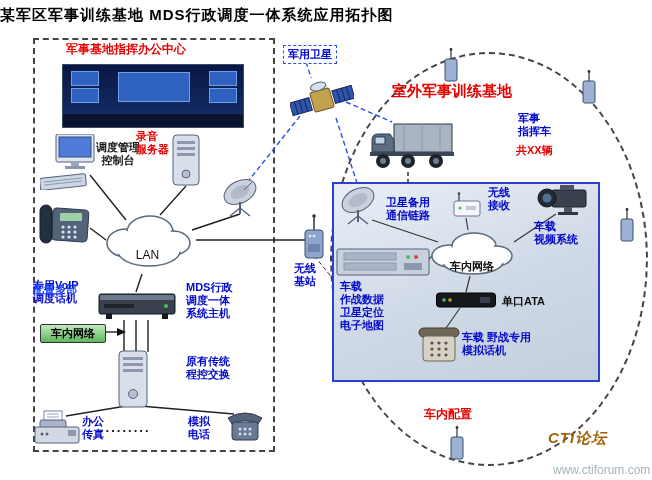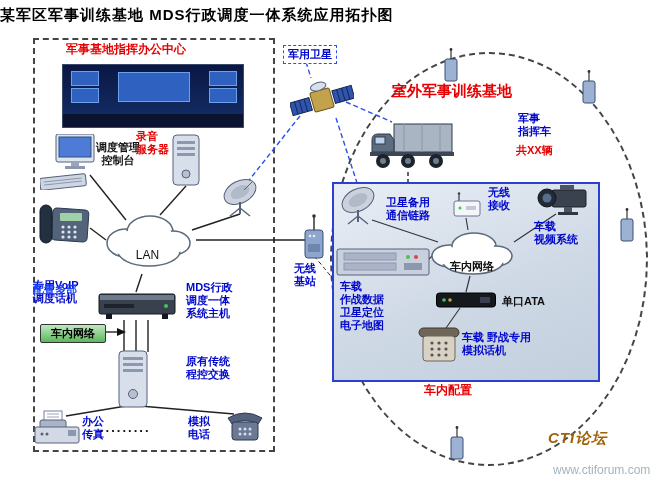--- a/index.html
+++ b/index.html
@@ -359,21 +359,21 @@
         <circle cx="21" cy="23" r="1.6"></circle>
         <circle cx="28" cy="23" r="1.6"></circle>
       <circle cx="14" cy="29" r="1.6"></circle>
         <circle cx="21" cy="29" r="1.6"></circle>
         <circle cx="28" cy="29" r="1.6"></circle>
     </g>
   </svg>
   <div class="lbl blue" style="left:462px;top:331px;">车载  野战专用
 模拟话机</div>
 
-  <div class="lbl red" style="left:424px;top:384px;font-size:12px;">车内配置</div>
+  <div class="lbl red" style="left:424px;top:408px;font-size:12px;">车内配置</div>
 
   <svg class="wires-over" width="652" height="480">
     <line x1="372" y1="220" x2="438" y2="242"></line>
     <line x1="466" y1="218" x2="468" y2="230"></line>
     <line x1="556" y1="214" x2="514" y2="242"></line>
     <line x1="428" y1="260" x2="436" y2="252"></line>
     <line x1="470" y1="276" x2="466" y2="292"></line>
     <line x1="460" y1="308" x2="446" y2="328"></line>
   </svg>
 

